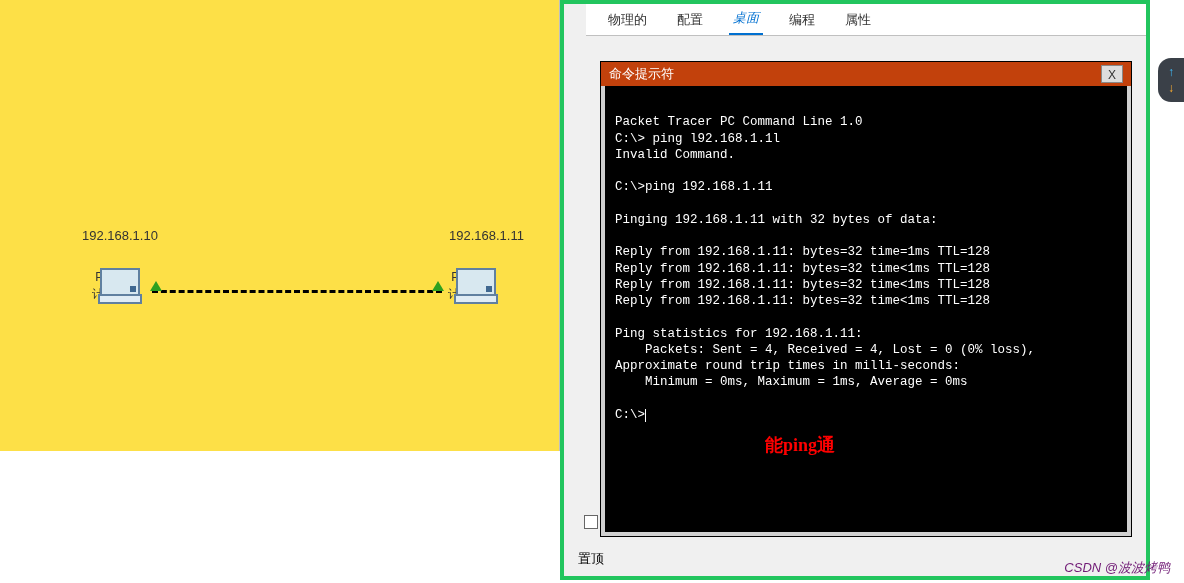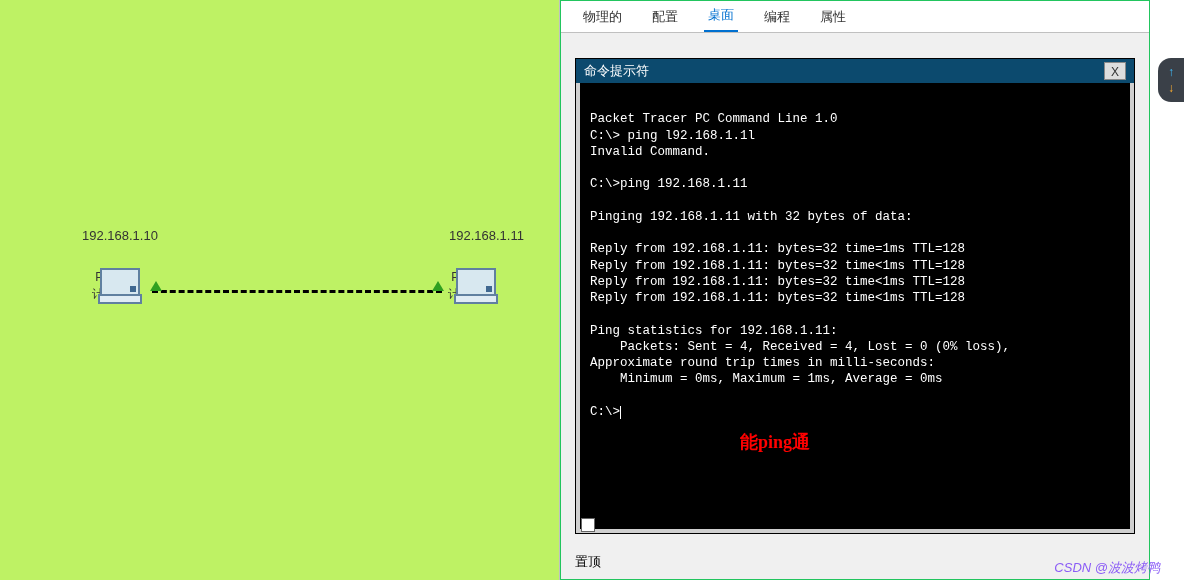--- a/index.html
+++ b/index.html
@@ -1,22 +1,22 @@
 <!DOCTYPE html>
 <html><head>
   <meta charset="utf-8">
   <style>
     * { margin: 0; padding: 0; box-sizing: border-box; }
     body { font-family: "Microsoft YaHei", sans-serif; background: #fff; width: 1184px; height: 583px; position: relative; overflow: hidden; }
     
     .left-canvas {
       position: absolute;
       left: 0; top: 0;
-      width: 560px; height: 580px;
-      background: #bef264;
+      width: 560px; height: 451px;
+      background: #fde047;
       border-right: 1px solid #c0c0c0;
     }
     
     .ip-label {
       position: absolute;
       font-size: 13px;
       color: #333;
     }
     
     .pc-icon {
@@ -67,42 +67,43 @@
       color: #ff0000;
       font-weight: bold;
       font-family: "SimSun", serif;
     }
     
     .right-panel {
       position: absolute;
       left: 560px; top: 0;
       width: 590px; height: 580px;
       background: #f0f0f0;
-      border: 1px solid #22c55e;
+      border: 4px solid #22c55e;
+      padding-left: 22px;
     }
     
     .tabs {
       display: flex;
       background: #fff;
       border-bottom: 1px solid #c0c0c0;
       height: 32px;
       align-items: flex-end;
       padding-left: 18px;
       gap: 22px;
       font-size: 13px;
     }
     .tab { padding: 6px 4px; cursor: pointer; color: #333; }
-    .tab.active { color: #0070d0; border-bottom: 2px solid #0070d0; }
+    .tab.active { color: #0070d0; border-bottom: 2px solid #0070d0; font-style: italic; }
     
     .cmd-window {
       margin: 25px 14px 0 14px;
       border: 1px solid #000;
     }
     .cmd-title {
-      background: #0c4a6e;
+      background: #c2410c;
       color: #fff;
       font-size: 13px;
       padding: 3px 8px;
       display: flex;
       justify-content: space-between;
       align-items: center;
     }
     .cmd-close {
       background: #ddd;
       color: #333;
@@ -143,23 +144,23 @@
       flex-direction: column;
     }
     .checkbox {
       width: 14px; height: 14px;
       border: 1px solid #666;
       background: #fff;
     }
     
     .watermark {
       position: absolute;
-      right: 24px; bottom: 6px;
-      font-size: 13px;
-      color: #8b5cf6;
+      right: 14px; bottom: 6px;
+      font-size: 13px;
+      color: #701a75;
       font-style: italic;
     }
     
     .side-badge {
       position: absolute;
       right: 0; top: 58px;
       width: 26px; height: 44px;
       background: #3a4048;
       border-radius: 13px 0 0 13px;
       display: flex;

